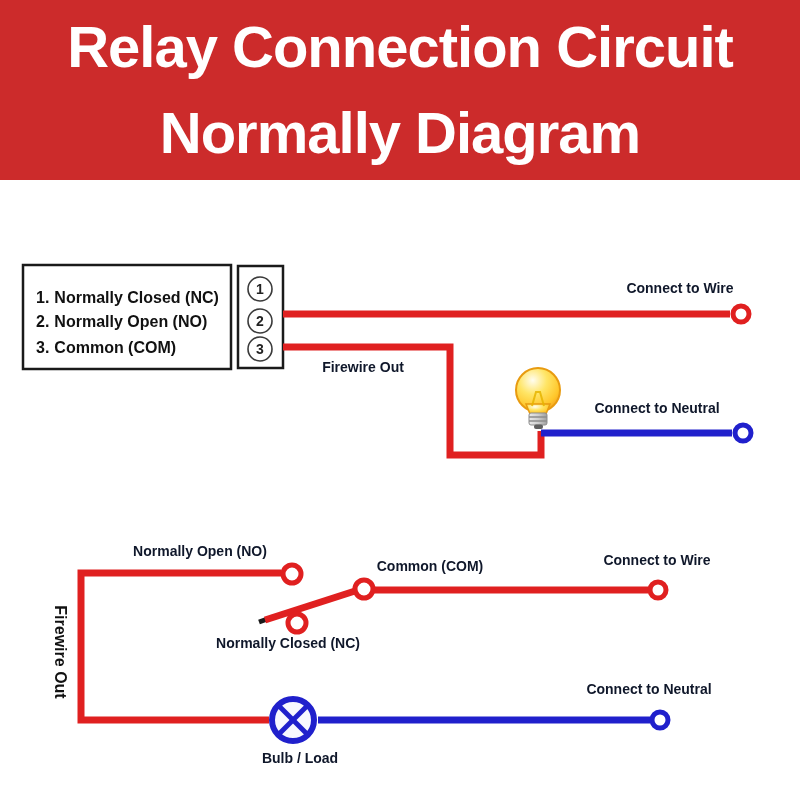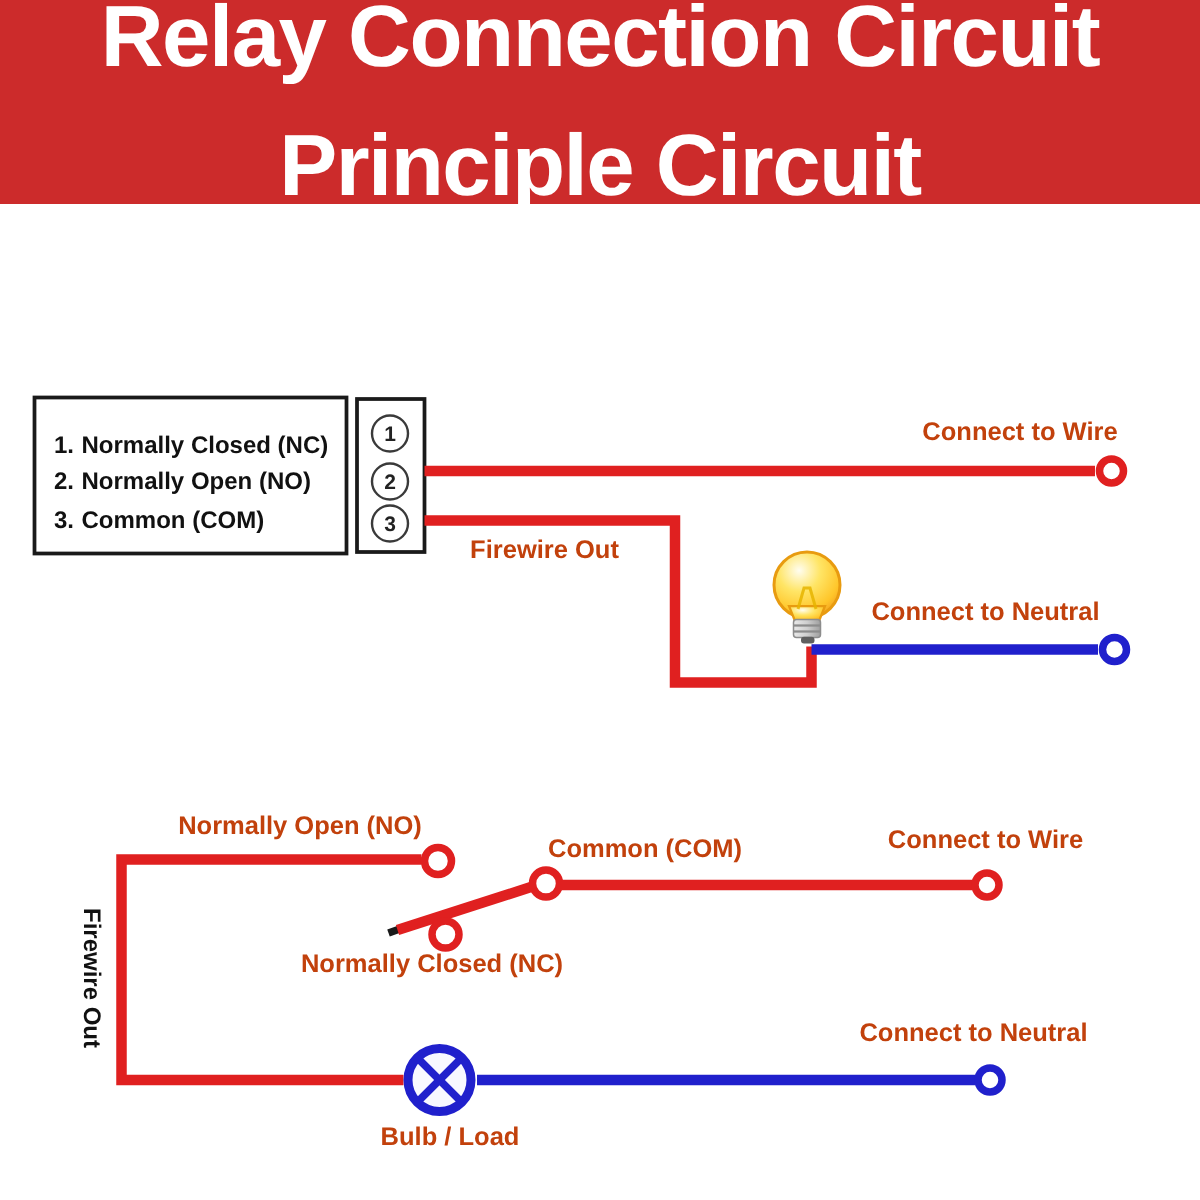--- a/index.html
+++ b/index.html
@@ -1,32 +1,32 @@
 <!DOCTYPE html>
 <html><head>
 <meta charset="utf-8">
 <style>
   html,body{margin:0;padding:0;}
   body{
     width:800px;height:800px;position:relative;background:#ffffff;
     font-family:"Liberation Sans",sans-serif;overflow:hidden;
   }
   .banner{
-    position:absolute;left:0;top:0;width:800px;height:136px;
+    position:absolute;left:0;top:0;width:800px;height:180px;
     background:#cc2b2b;display:flex;flex-direction:column;
     justify-content:center;align-items:center;
   }
   .banner .tline{
     color:#ffffff;font-weight:700;font-size:58px;line-height:86px;
     letter-spacing:-1px;white-space:nowrap;
   }
   .diagram-svg{position:absolute;left:0;top:0;width:800px;height:800px;}
   .label{
     position:absolute;transform:translate(-50%,-50%);
-    font-weight:700;font-size:17px;color:#c2410c;white-space:nowrap;
+    font-weight:700;font-size:14px;color:#0f172a;white-space:nowrap;
   }
   .vlabel{
     position:absolute;transform:translate(-50%,-50%);
     writing-mode:vertical-rl;font-weight:700;font-size:16px;color:#111;
     white-space:nowrap;
   }
   .legend-row{
     position:absolute;left:36px;transform:translateY(-50%);
     font-weight:700;font-size:16px;color:#111;white-space:nowrap;
     display:flex;align-items:baseline;
@@ -37,21 +37,21 @@
     font-weight:700;font-size:14px;color:#222;
   }
 </style>
 </head>
 <body>
 
 <div>
 
   <div class="banner">
     <div class="tline">Relay Connection Circuit</div>
-    <div class="tline">Principle Circuit</div>
+    <div class="tline">Normally Diagram</div>
   </div>
 
   <svg class="diagram-svg" viewBox="0 0 800 800">
     <defs>
       <radialGradient id="bulbGrad" cx="38%" cy="28%" r="80%">
         <stop offset="0%" stop-color="#fffdf0"></stop>
         <stop offset="40%" stop-color="#ffe566"></stop>
         <stop offset="78%" stop-color="#ffc62a"></stop>
         <stop offset="100%" stop-color="#f29c1f"></stop>
       </radialGradient>

